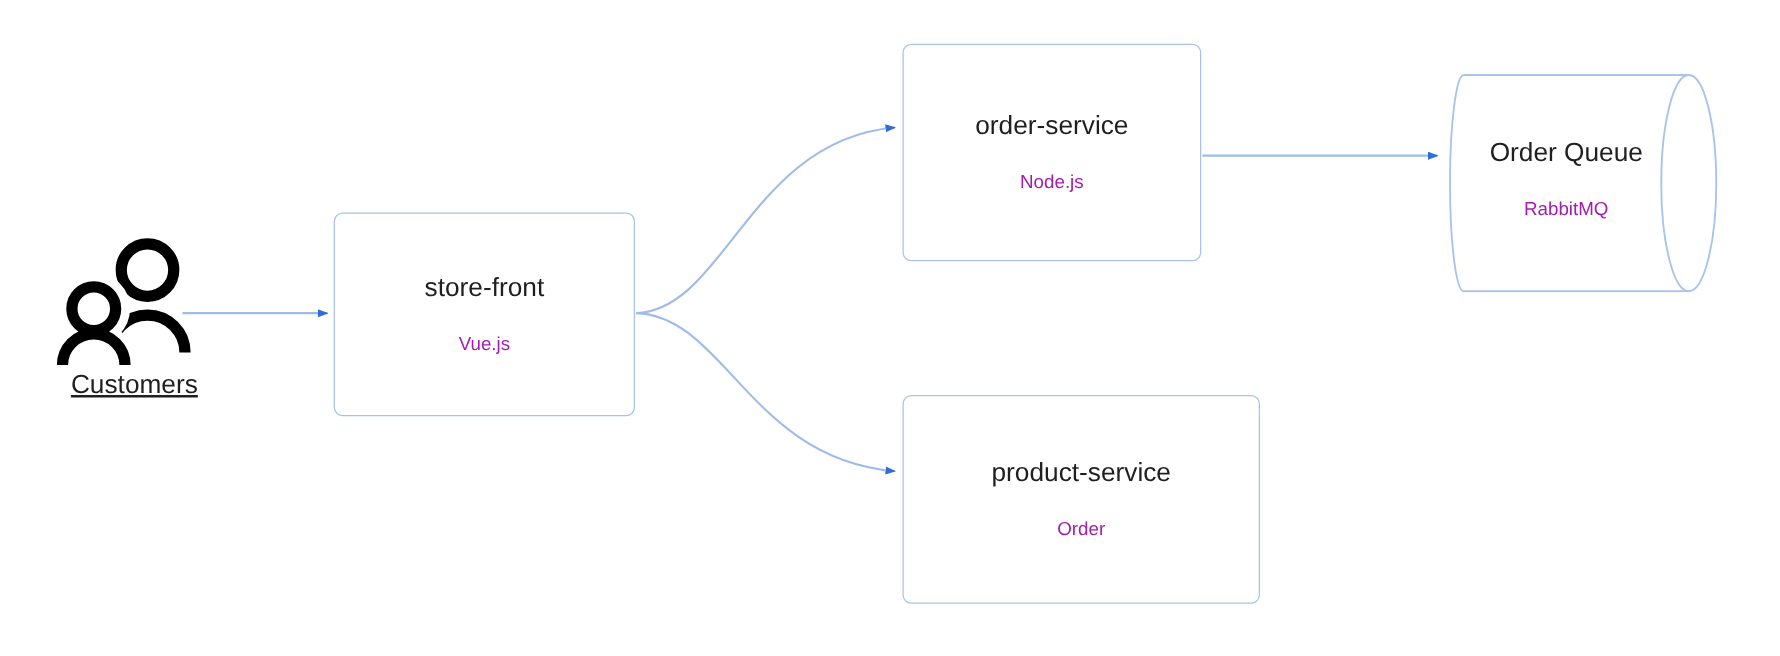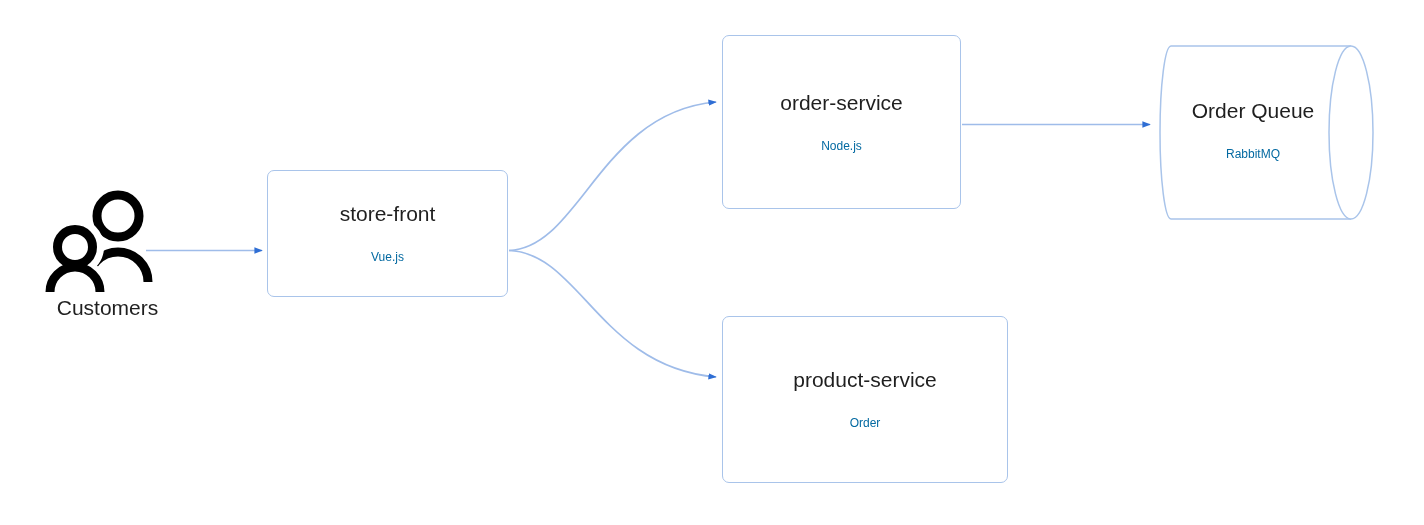--- a/index.html
+++ b/index.html
@@ -38,34 +38,34 @@
     align-items: center;
     justify-content: center;
   }
   .node-title {
     color: #1f1f1f;
     font-size: 21px;
     line-height: 1.1;
     white-space: nowrap;
   }
   .node-sub {
-    color: #0369a1;
-    font-size: 12px;
+    color: #a21caf;
+    font-size: 15px;
     line-height: 1.1;
     margin-top: 26px;
     white-space: nowrap;
   }
-  #node-store-front { left: 267px; top: 170px; width: 241px; height: 127px; text-align: right; }
+  #node-store-front { left: 267px; top: 170px; width: 241px; height: 163px; text-align: right; }
   #node-order-service { left: 722px; top: 35px; width: 239px; height: 174px; }
   #node-product-service { left: 722px; top: 316px; width: 286px; height: 167px; }
 
   .cylinder {
     position: absolute;
     left: 1155px;
-    top: 40px;
+    top: 54px;
     width: 225px;
     height: 180px;
     text-align: center;
   }
   .cylinder .cyl-label {
     position: absolute;
     left: 0;
     top: 0;
     width: 196px;
     height: 180px;
@@ -85,20 +85,21 @@
   }
   .actor-label {
     position: absolute;
     left: 0;
     top: 106px;
     width: 135px;
     text-align: center;
     font-size: 21px;
     color: #1f1f1f;
     white-space: nowrap;
+    text-decoration: underline;
   }
 </style>
 </head>
 <body>
 
 <div id="canvas">
 
   <svg class="edge-layer" viewBox="0 0 1424 525" width="1424" height="525">
     <defs>
       <marker id="arrowhead" markerWidth="9" markerHeight="9" refX="7.6" refY="3.2" orient="auto" markerUnits="userSpaceOnUse">

